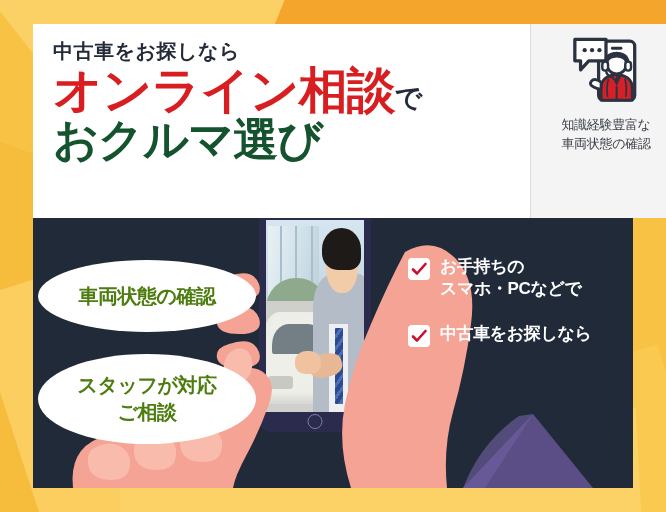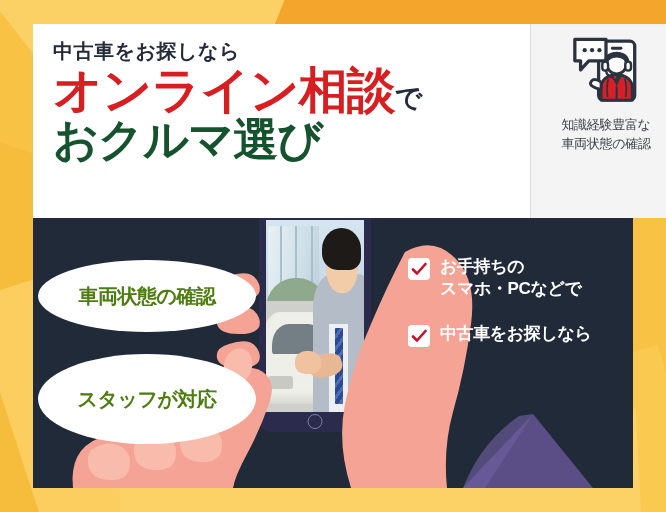--- a/index.html
+++ b/index.html
@@ -462,20 +462,21 @@
       </g>
     </svg>
 
     <div class="bubble bubble-1">
       <span>車両状態の確認</span>
     </div>
 
     <div class="bubble bubble-2">
       <div>
         <span>スタッフが対応</span>
+        <span>ご相談</span>
       </div>
     </div>
 
     <div class="checklist">
 
       <div class="check-item">
         <div class="check-box">
           <svg width="18" height="18" viewBox="0 0 18 18">
             <path d="M3 9.5 L7 13.5 L15.5 4" fill="none" stroke="#C8102E" stroke-width="2.6" stroke-linecap="round" stroke-linejoin="round"></path>
           </svg>

